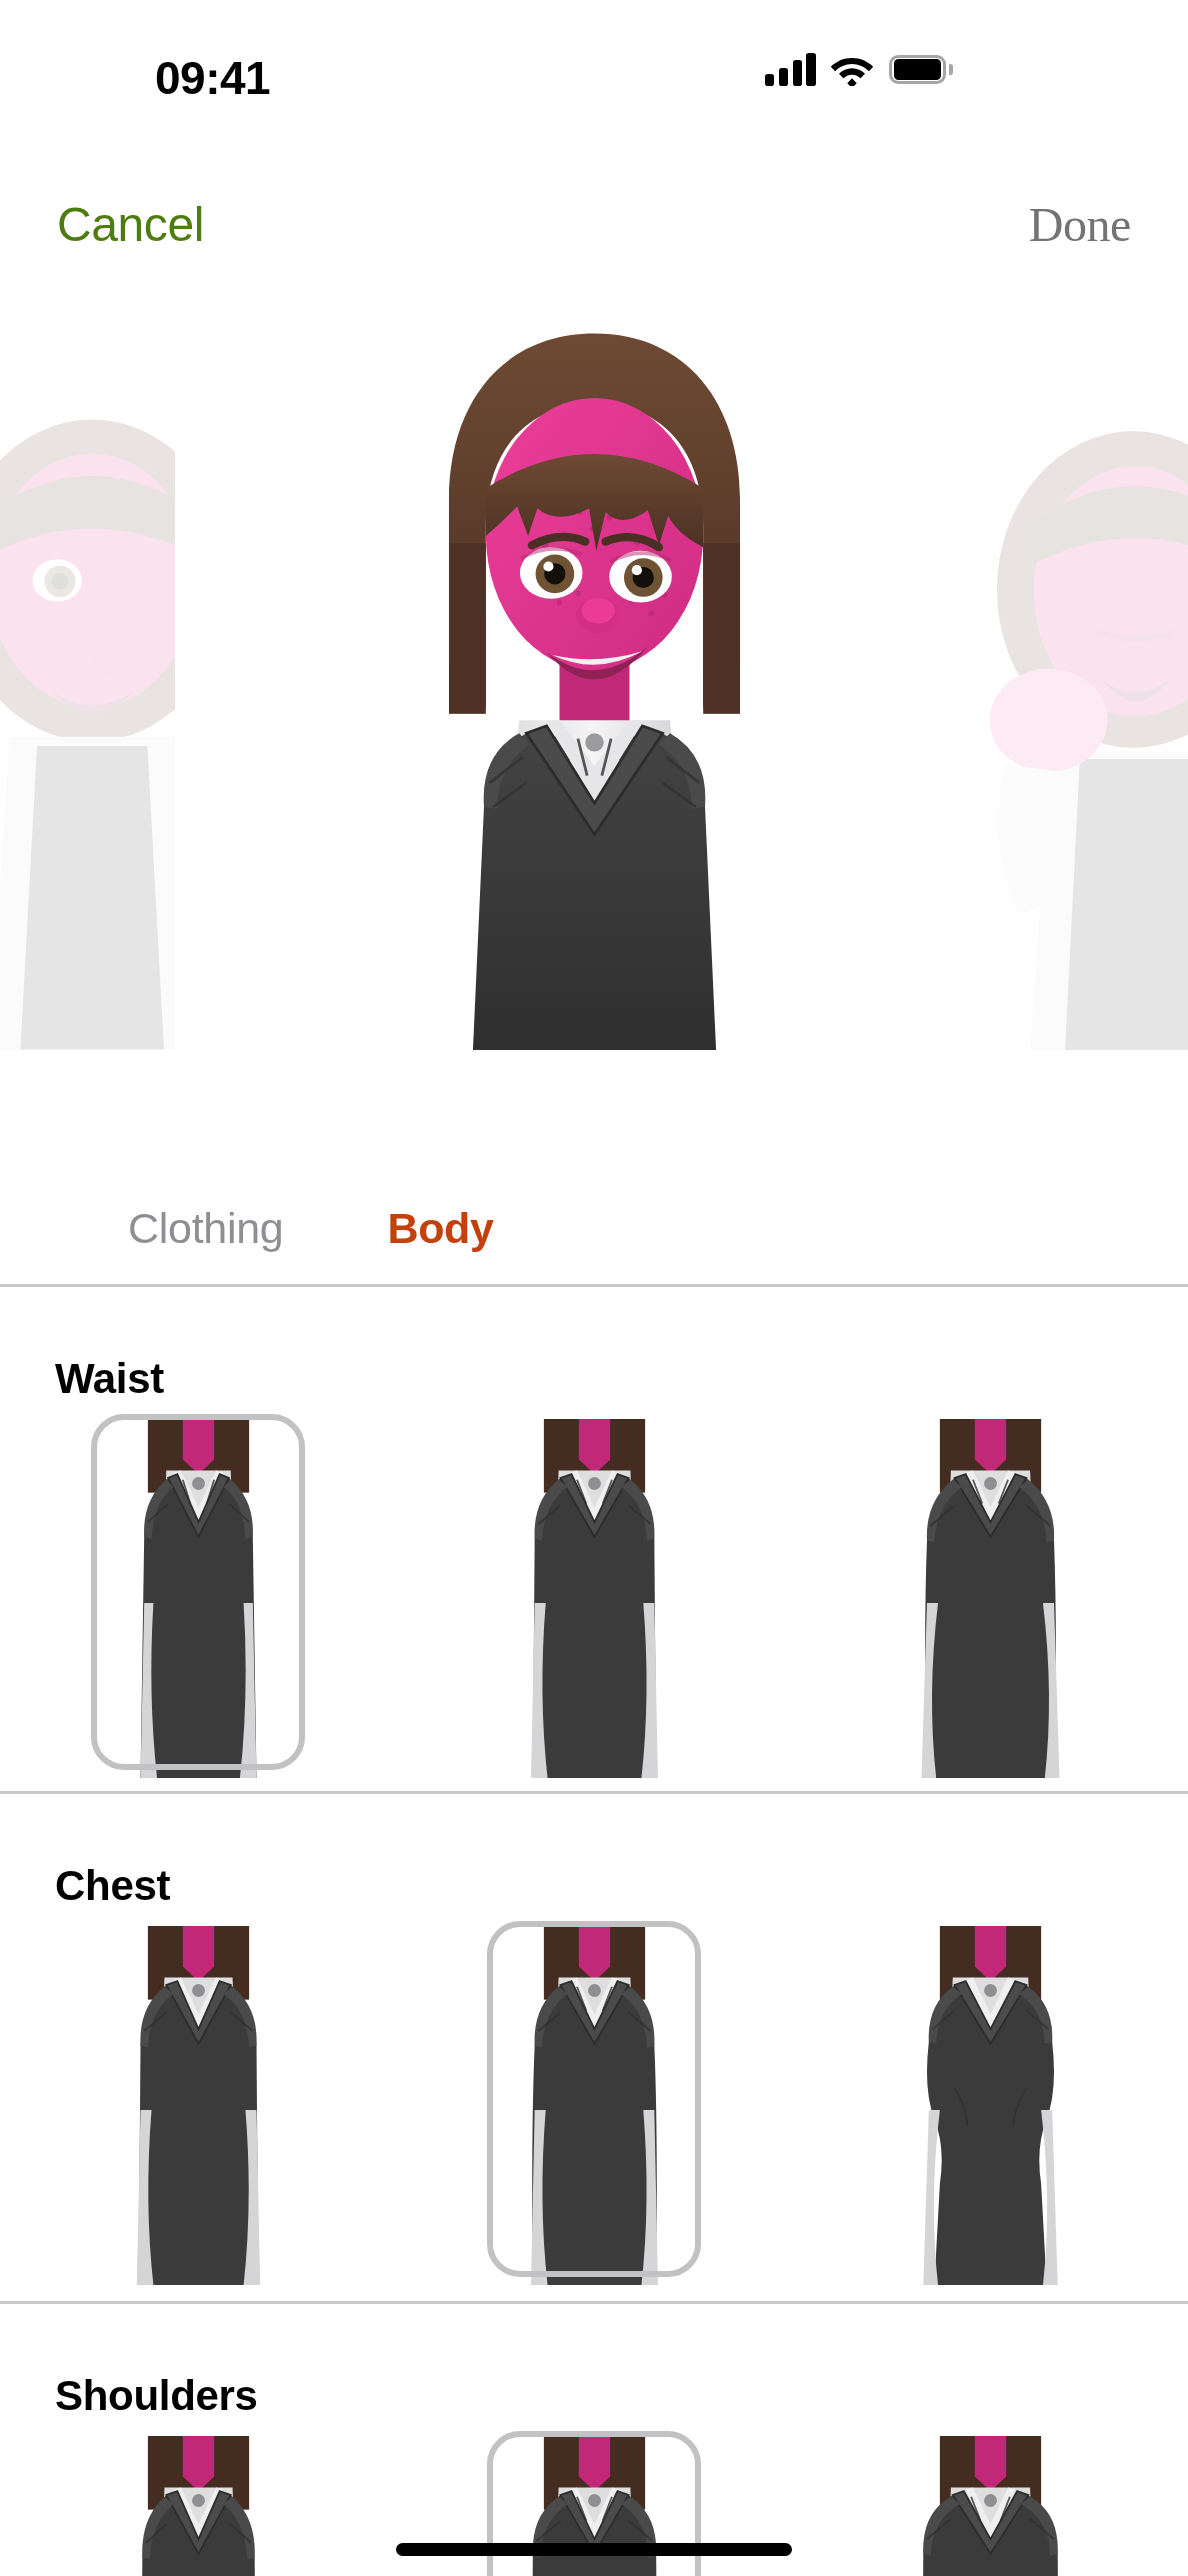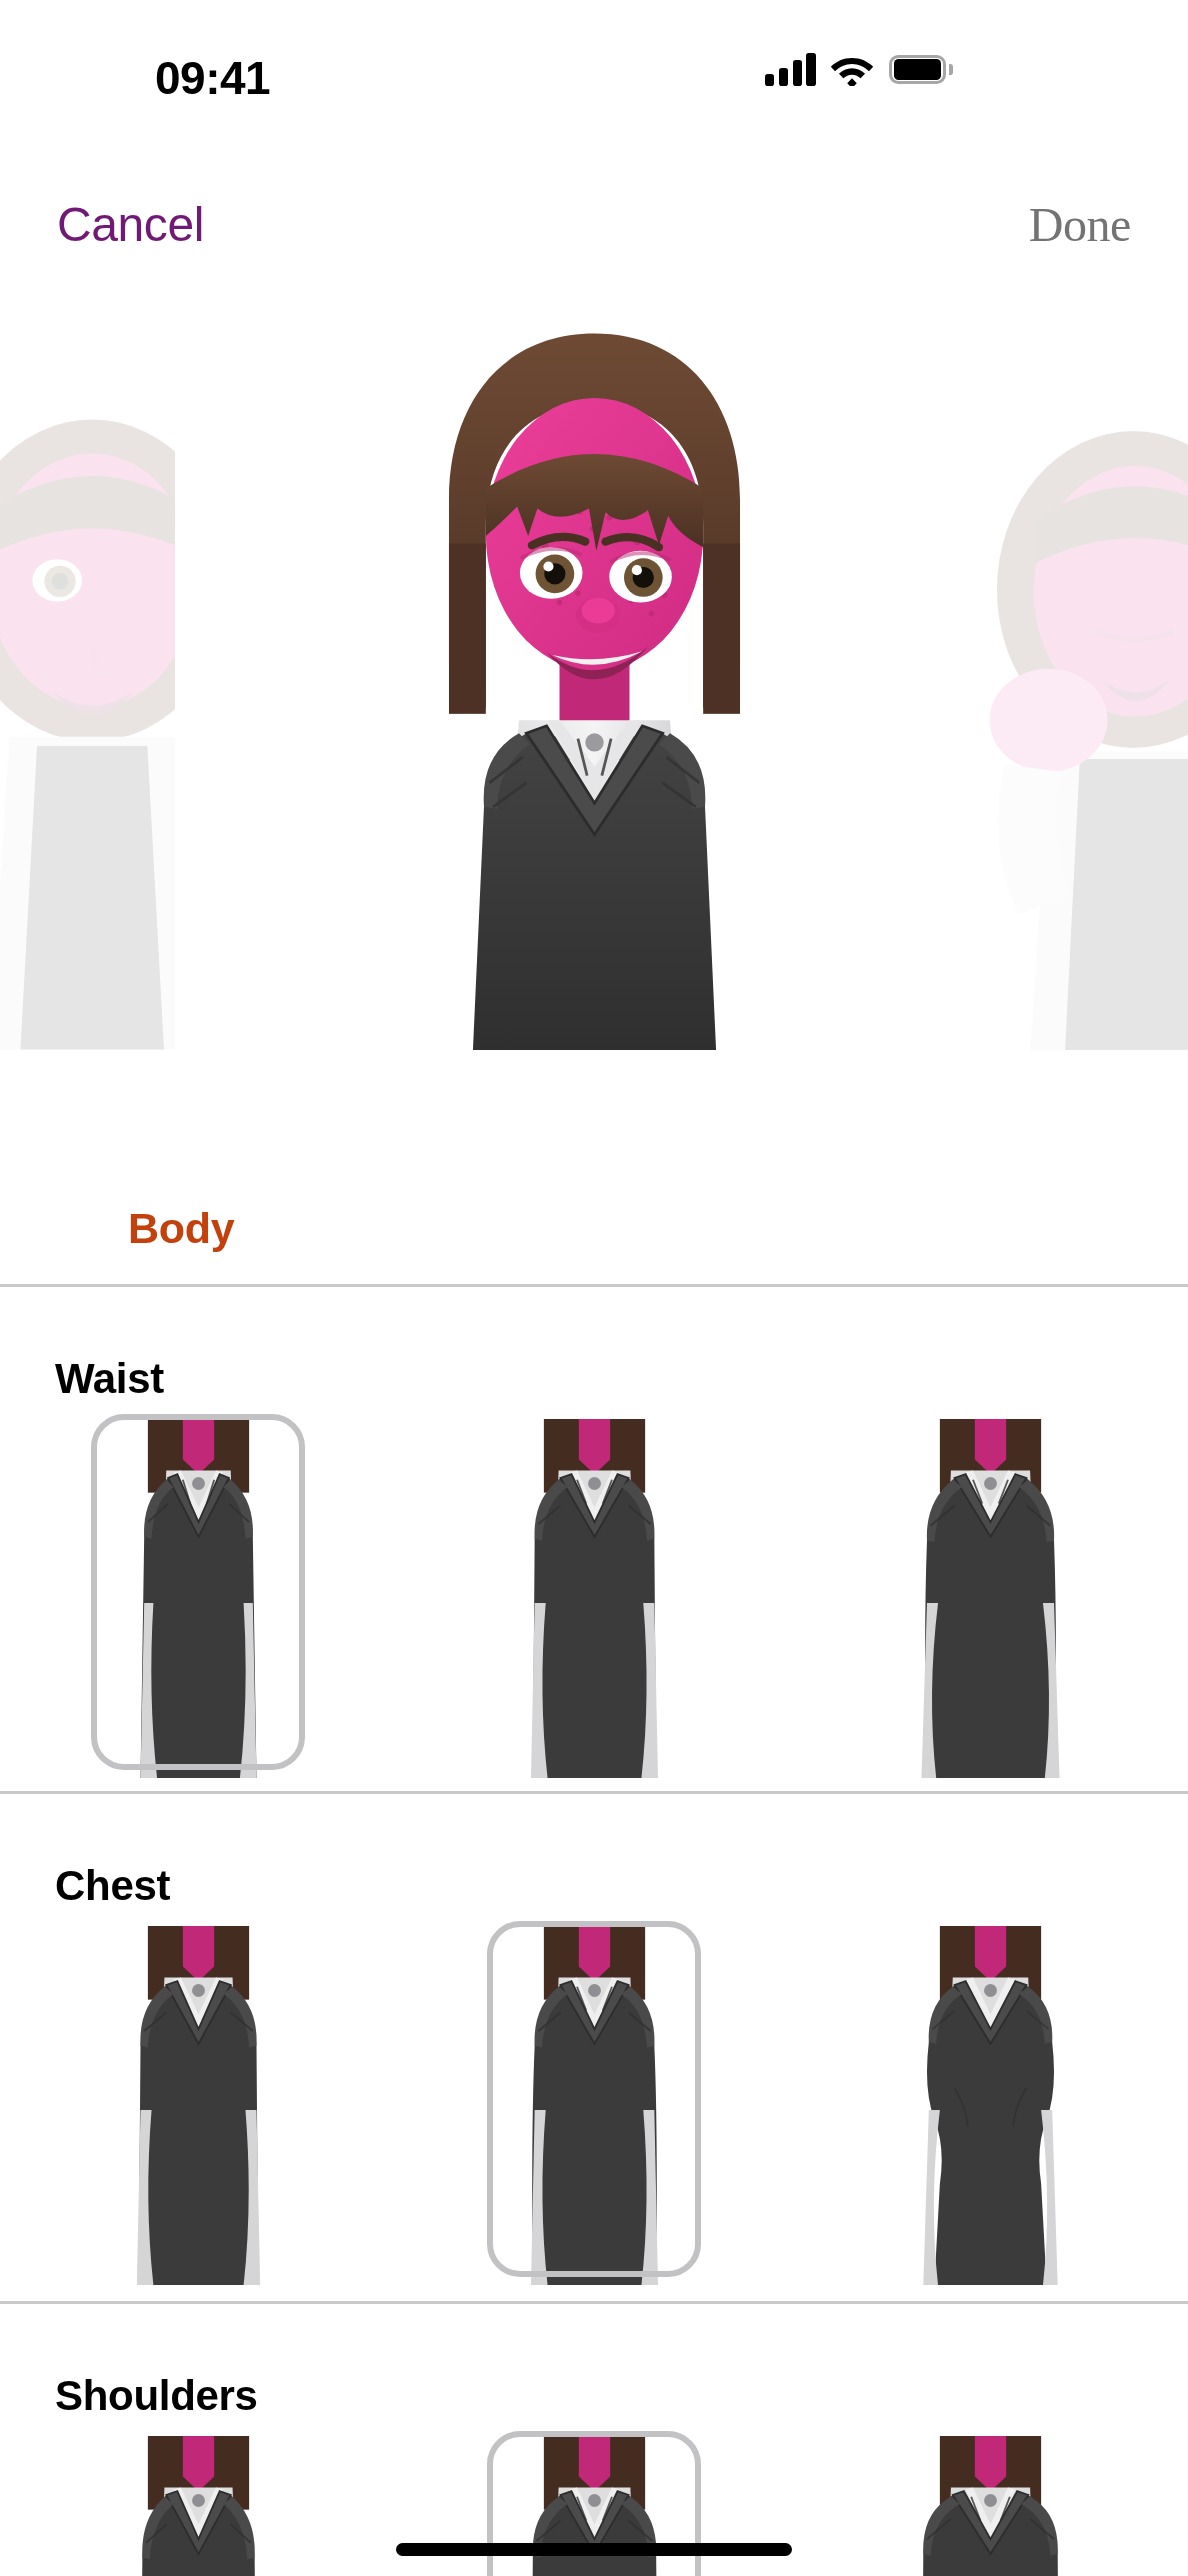--- a/index.html
+++ b/index.html
@@ -86,21 +86,21 @@
   .nav-bar {
     position: absolute;
     top: 184px; left: 0;
     width: 1188px;
     height: 92px;
   }
   .nav-cancel {
     position: absolute;
     left: 57px; top: 13px;
     font-size: 48px;
-    color: #701a75;
+    color: #4d7c0f;
     letter-spacing: -0.4px;
     background: none; border: none;
     font-family: "Liberation Sans", sans-serif;
     cursor: pointer;
     text-align: right;
   }
   .nav-done {
     position: absolute;
     right: 57px; top: 13px;
     font-size: 48px;
@@ -414,20 +414,21 @@
           <ellipse cx="118" cy="452" rx="64" ry="56" fill="#ef6fb0"></ellipse>
           <path d="M70 500 Q50 590 86 664 L140 640 Q116 566 132 508 Z" fill="#eeeef0"></path>
         </g>
       </svg>
     </div>
   </div>
 
   <div class="tabbar">
     <div class="tabbar-inner">
       <button class="tab faded">wear</button>
+      <button class="tab">Clothing</button>
       <button class="tab active">Body</button>
     </div>
     <div class="tab-fade-left"></div>
   </div>
 
   <div class="hr hr-tabbar"></div>
 
   <div class="section section-waist">
     <div class="section-title">Waist</div>
     <div class="option-row">

